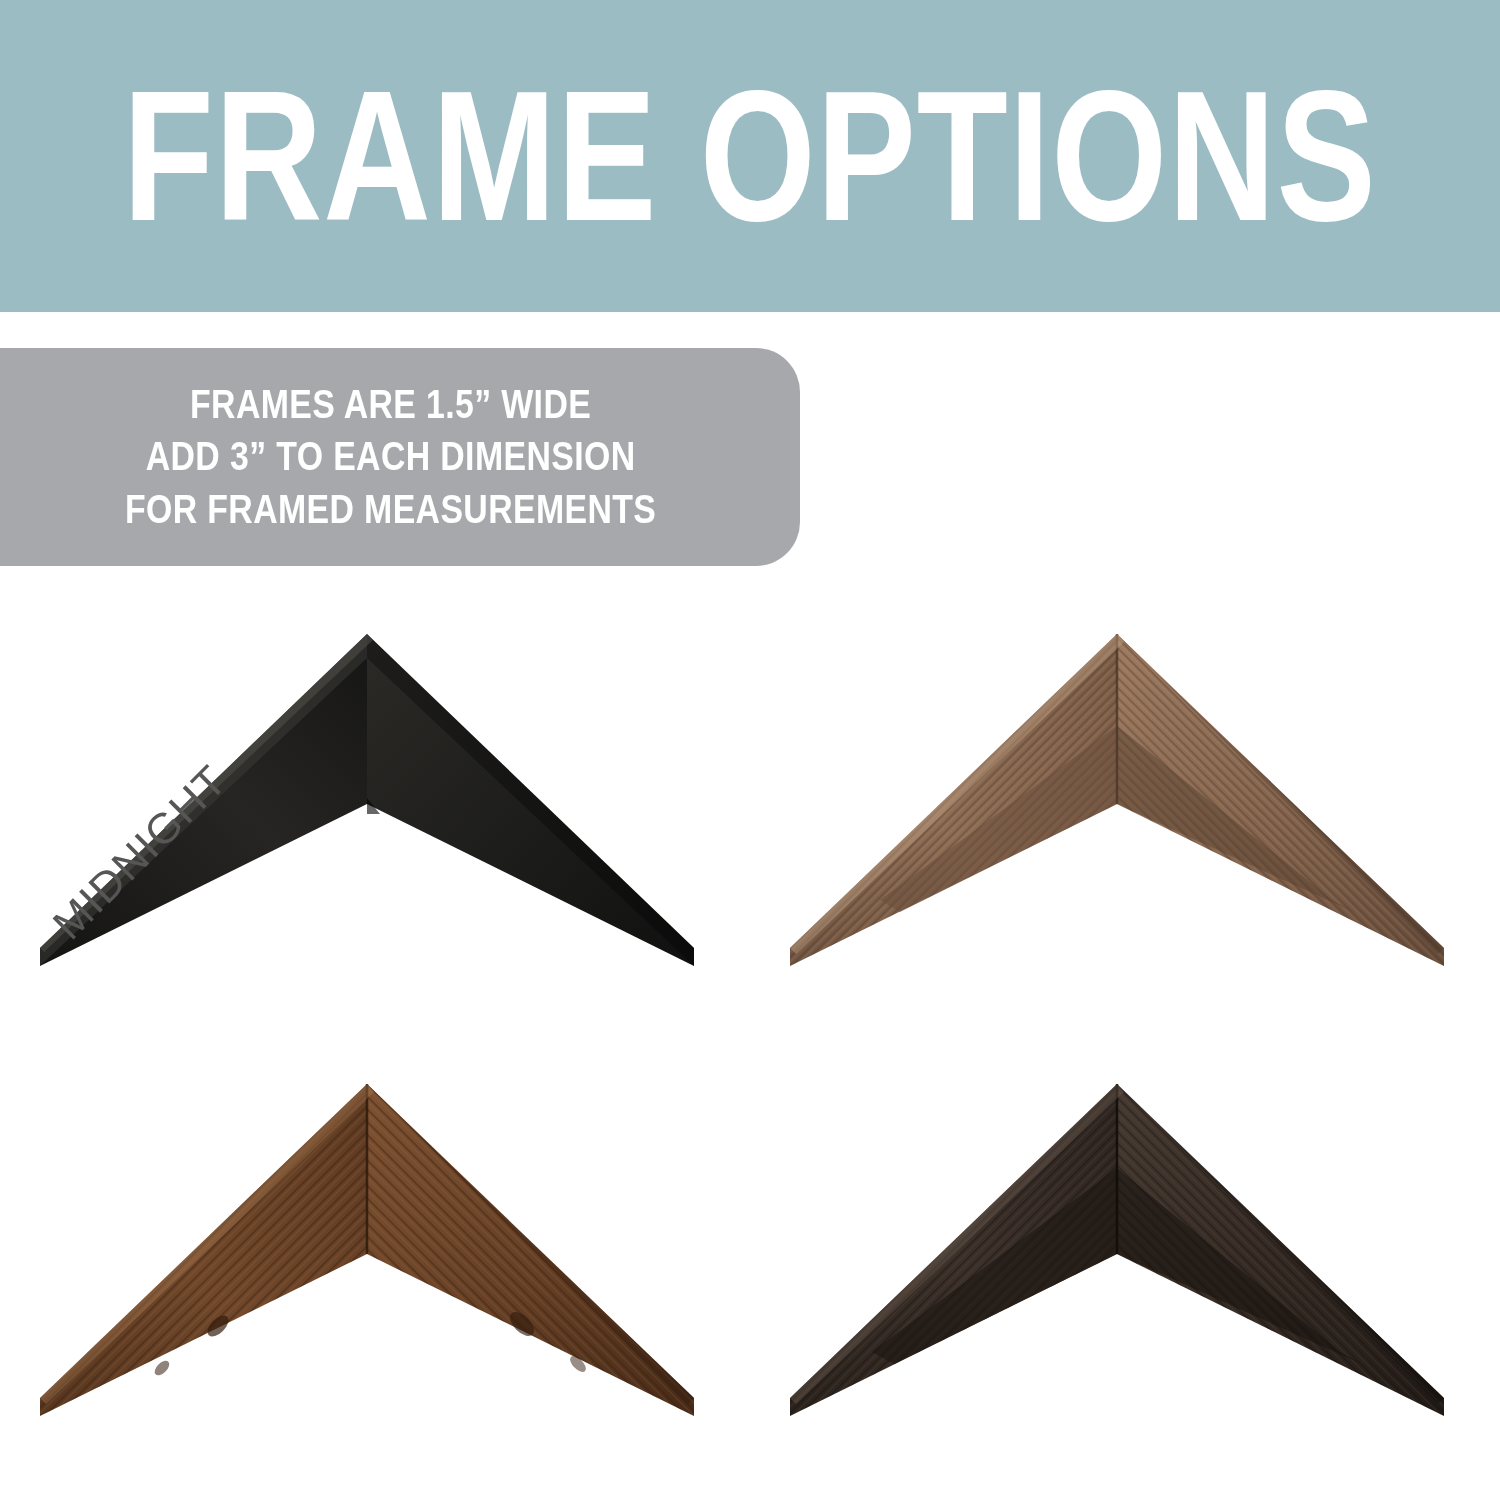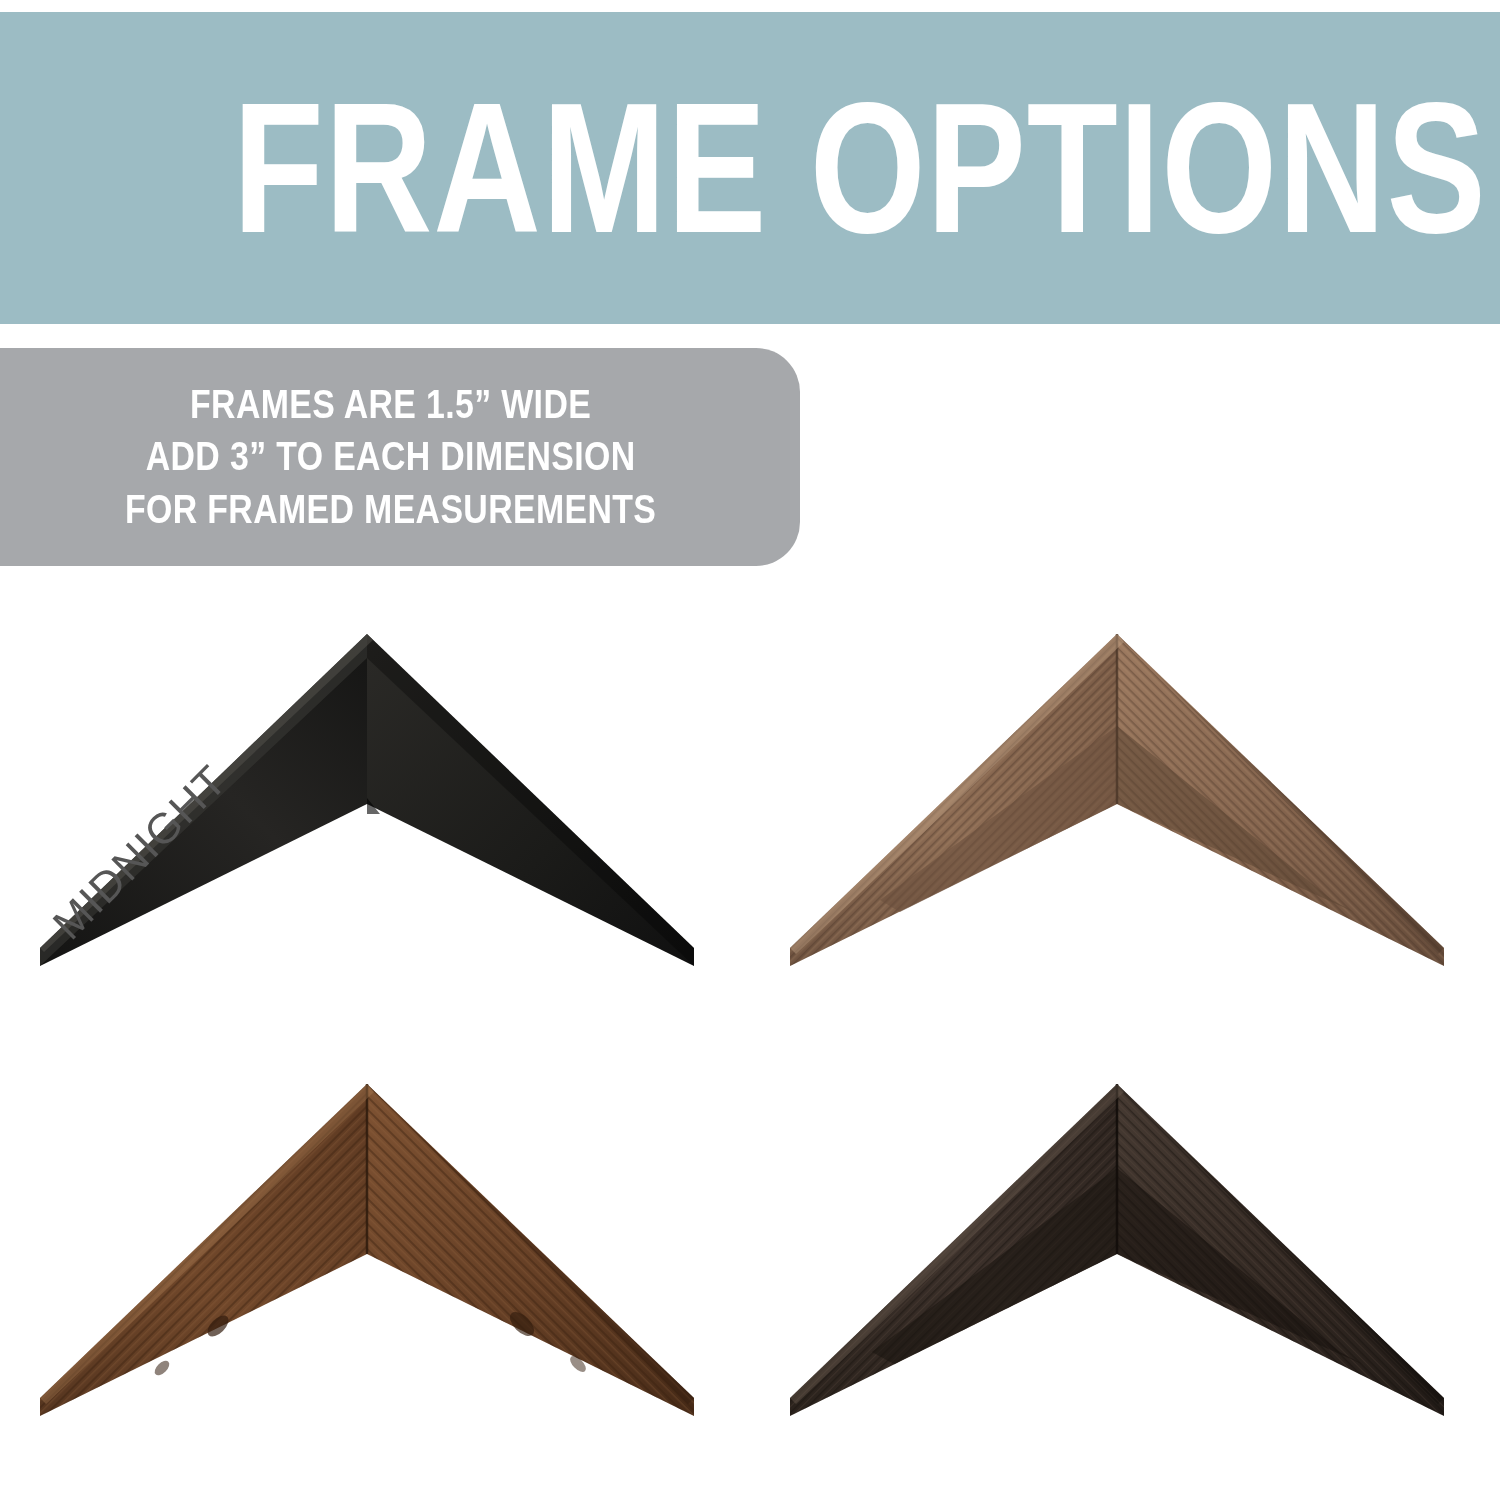--- a/index.html
+++ b/index.html
@@ -13,27 +13,27 @@
     background: #FFFFFF;
     font-family: "Liberation Sans", sans-serif;
     overflow: hidden;
     position: relative;
   }
 
   
   .header-band {
     position: absolute;
     left: 0;
-    top: 12px;
+    top: 0;
     width: 1500px;
     height: 312px;
     background: #9CBCC4;
     display: flex;
     align-items: center;
-    justify-content: flex-end;
+    justify-content: center;
   }
   .header-title {
     color: #FFFFFF;
     font-family: "Liberation Sans", sans-serif;
     font-weight: 700;
     font-size: 152px;
     line-height: 1;
     letter-spacing: 1px;
     transform: scaleX(0.98) scaleY(1.22);
     transform-origin: center center;

